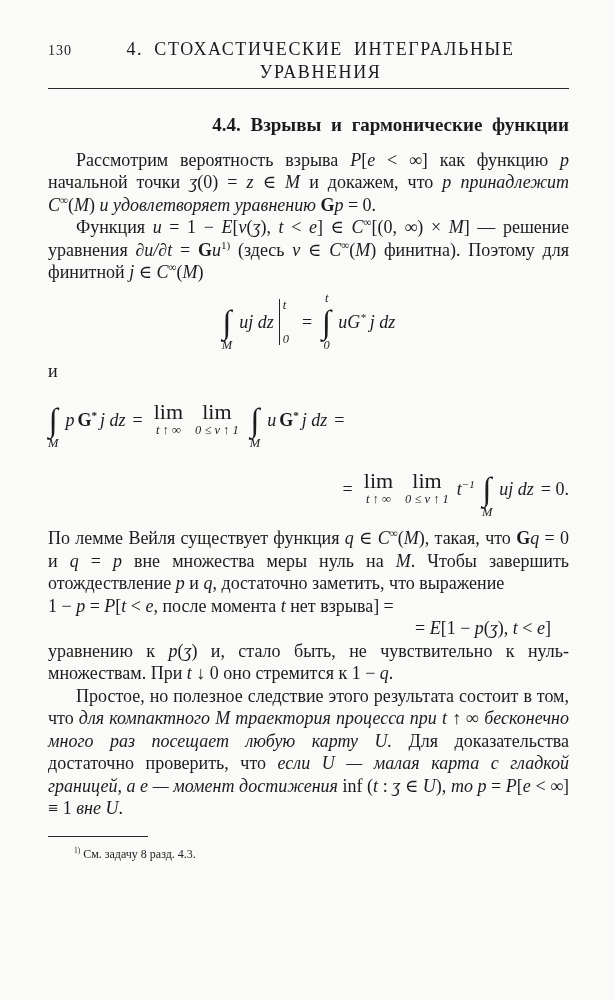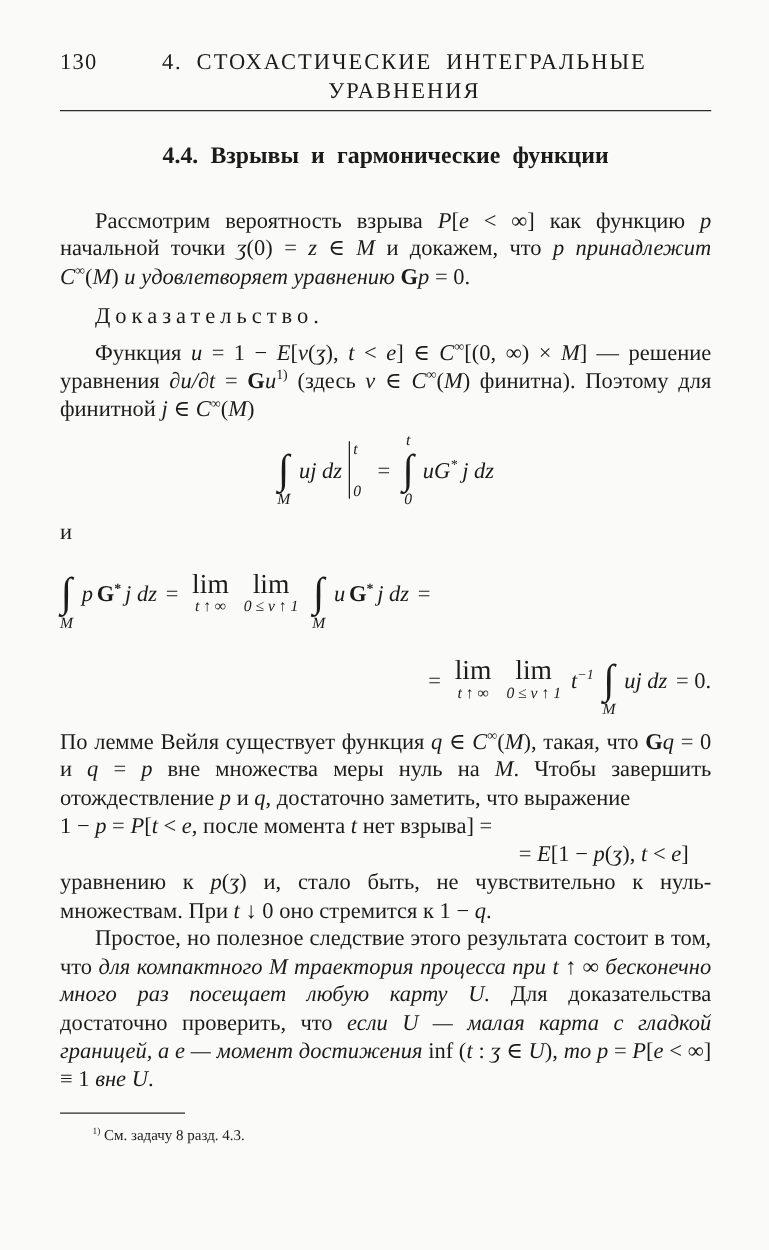--- a/index.html
+++ b/index.html
@@ -3,23 +3,23 @@
 <meta charset="utf-8">
 <style>
   html,body{margin:0;padding:0;background:#fafaf8;}
   .page{
     width:615px;height:1000px;box-sizing:border-box;
     padding:38px 46px 0 48px;background:#fafaf8;color:#1b1b1b;
     font-family:"Liberation Serif","DejaVu Serif",serif;
     font-size:18px;line-height:1.25;overflow:hidden;
   }
   .header{display:flex;align-items:baseline;border-bottom:1.6px solid #2b2b2b;padding-bottom:5px;}
-  .page-number{font-size:18px;letter-spacing:1px;}
+  .page-number{font-size:14px;letter-spacing:1px;}
   .running-head{flex:1;text-align:center;font-size:18px;letter-spacing:1.6px;word-spacing:5px;}
-  .section-title{text-align:center;font-weight:bold;font-size:19px;word-spacing:5px;margin:24px 0 28px;}
+  .section-title{text-align:right;font-weight:bold;font-size:19px;word-spacing:5px;margin:24px 0 12px;}
   .page-body{}
   .para{text-align:justify;margin:0;}
   .para.indent{text-indent:28px;}
   .para.align-left{text-align:left;}
   .para.align-right{text-align:right;}
   .pheading{letter-spacing:4px;text-indent:28px;margin:9px 0 7px;}
   .rm{font-style:normal;}
   .it{font-style:italic;}
   .b{font-weight:bold;}
   sup{font-size:0.62em;line-height:0;}
@@ -50,21 +50,20 @@
 <body>
 
 <div class="page">
   <div class="header">
     <span class="page-number">130</span>
     <span class="running-head">4. СТОХАСТИЧЕСКИЕ ИНТЕГРАЛЬНЫЕ УРАВНЕНИЯ</span>
   </div>
   <h1 class="section-title">4.4. Взрывы и гармонические функции</h1>
   <div class="page-body">
       <div class="para indent"><span class="rm">Рассмотрим вероятность взрыва </span><span class="it">P</span><span class="rm">[</span><span class="it">e</span><span class="rm"> &lt; ∞] как функцию </span><span class="it">p</span><span class="rm"> начальной точки </span><span class="it">ʒ</span><span class="rm">(0) = </span><span class="it">z</span><span class="rm"> ∈ </span><span class="it">M</span><span class="rm"> и докажем, что </span><span class="it">p принадлежит C</span><sup>∞</sup><span class="rm">(</span><span class="it">M</span><span class="rm">) </span><span class="it">и удовлетворяет уравнению </span><span class="b">G</span><span class="it">p</span><span class="rm"> = 0.</span></div>
-      <div class="pheading"><span class="rm">Доказательство.</span></div>
       <div class="para indent"><span class="rm">Функция </span><span class="it">u</span><span class="rm"> = 1 − </span><span class="it">E</span><span class="rm">[</span><span class="it">v</span><span class="rm">(</span><span class="it">ʒ</span><span class="rm">), </span><span class="it">t</span><span class="rm"> &lt; </span><span class="it">e</span><span class="rm">] ∈ </span><span class="it">C</span><sup>∞</sup><span class="rm">[(0, ∞) × </span><span class="it">M</span><span class="rm">] — решение уравнения </span><span class="it">∂u/∂t</span><span class="rm"> = </span><span class="b">G</span><span class="it">u</span><sup>1)</sup><span class="rm"> (здесь </span><span class="it">v</span><span class="rm"> ∈ </span><span class="it">C</span><sup>∞</sup><span class="rm">(</span><span class="it">M</span><span class="rm">) финитна). Поэтому для финитной </span><span class="it">j</span><span class="rm"> ∈ </span><span class="it">C</span><sup>∞</sup><span class="rm">(</span><span class="it">M</span><span class="rm">)</span></div>
       <div class="formula center">
         <span class="istack">
           <span class="ltop"></span>
           <span class="iglyph">∫</span>
           <span class="lbot">M</span>
         </span>
         <span class="fm">uj dz</span>
         <span class="evalbar">
           <span class="btop">t</span>

